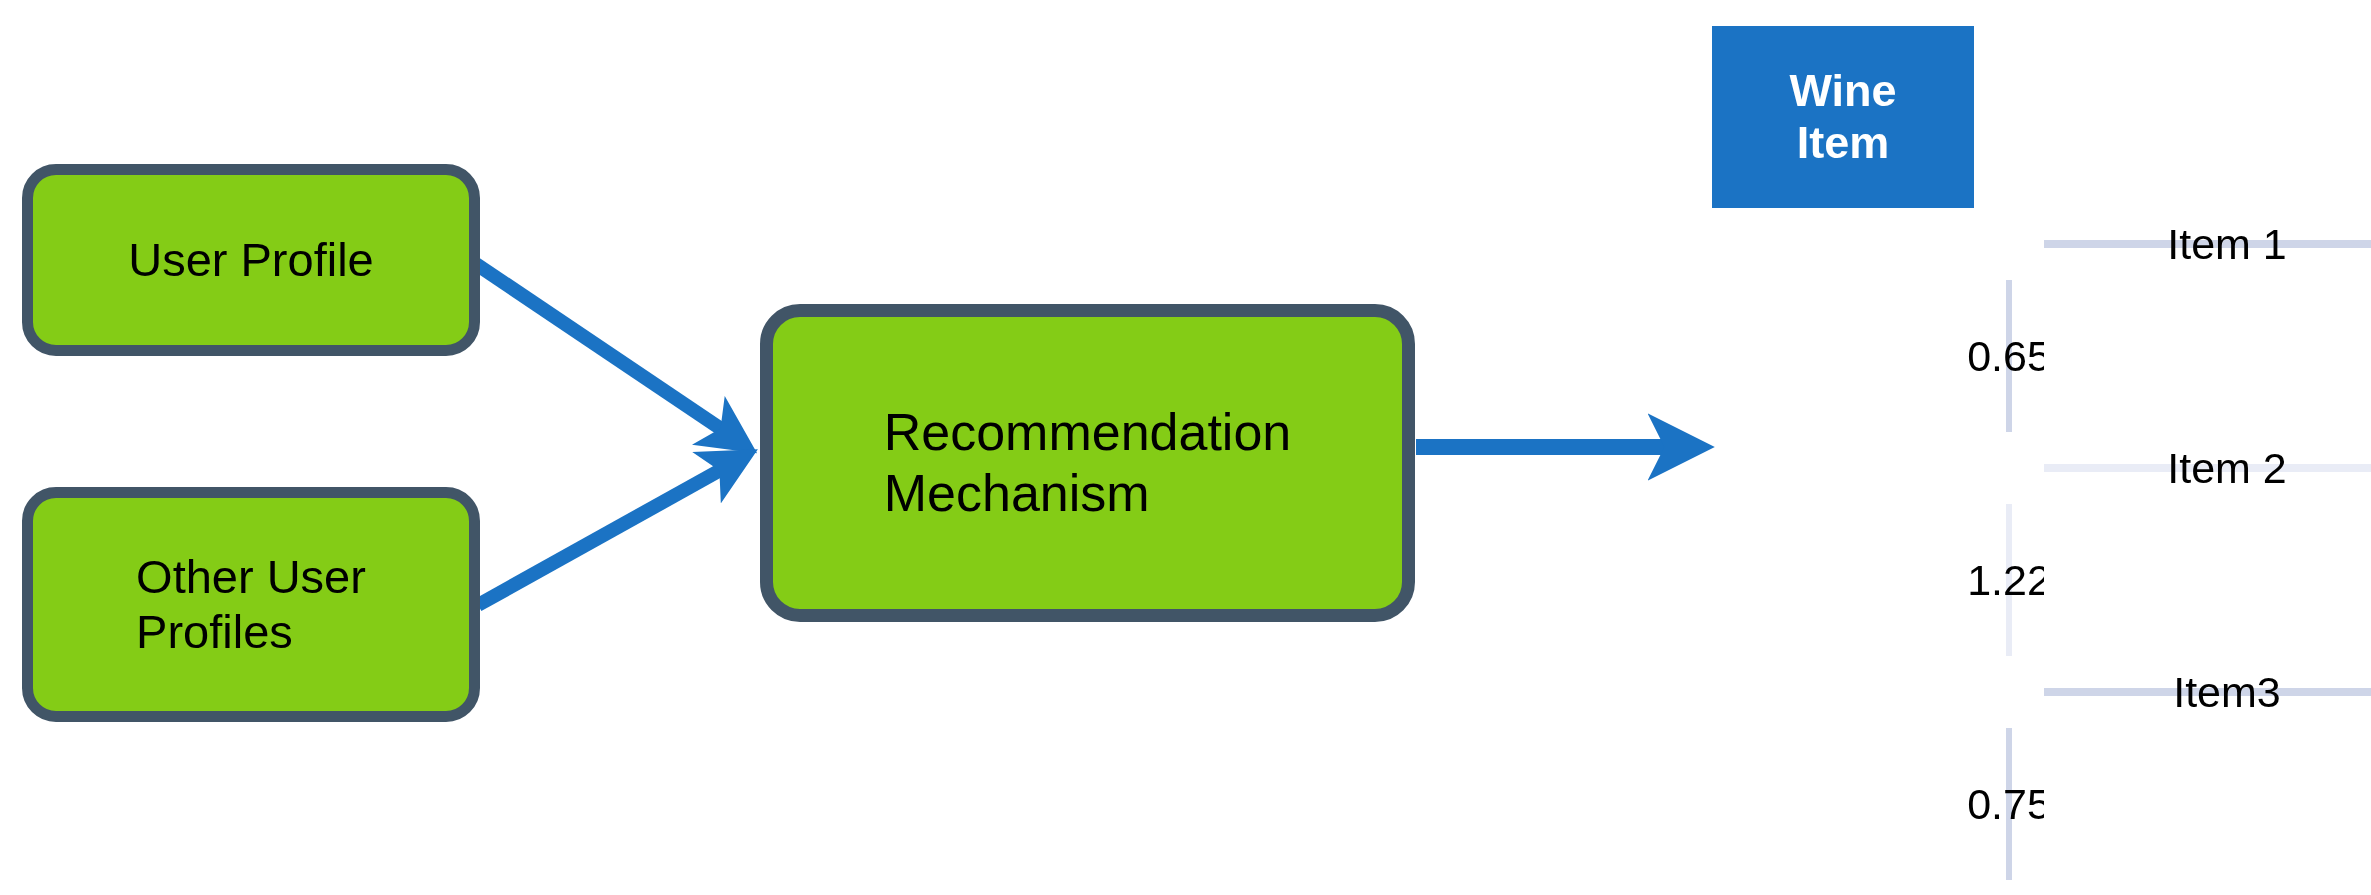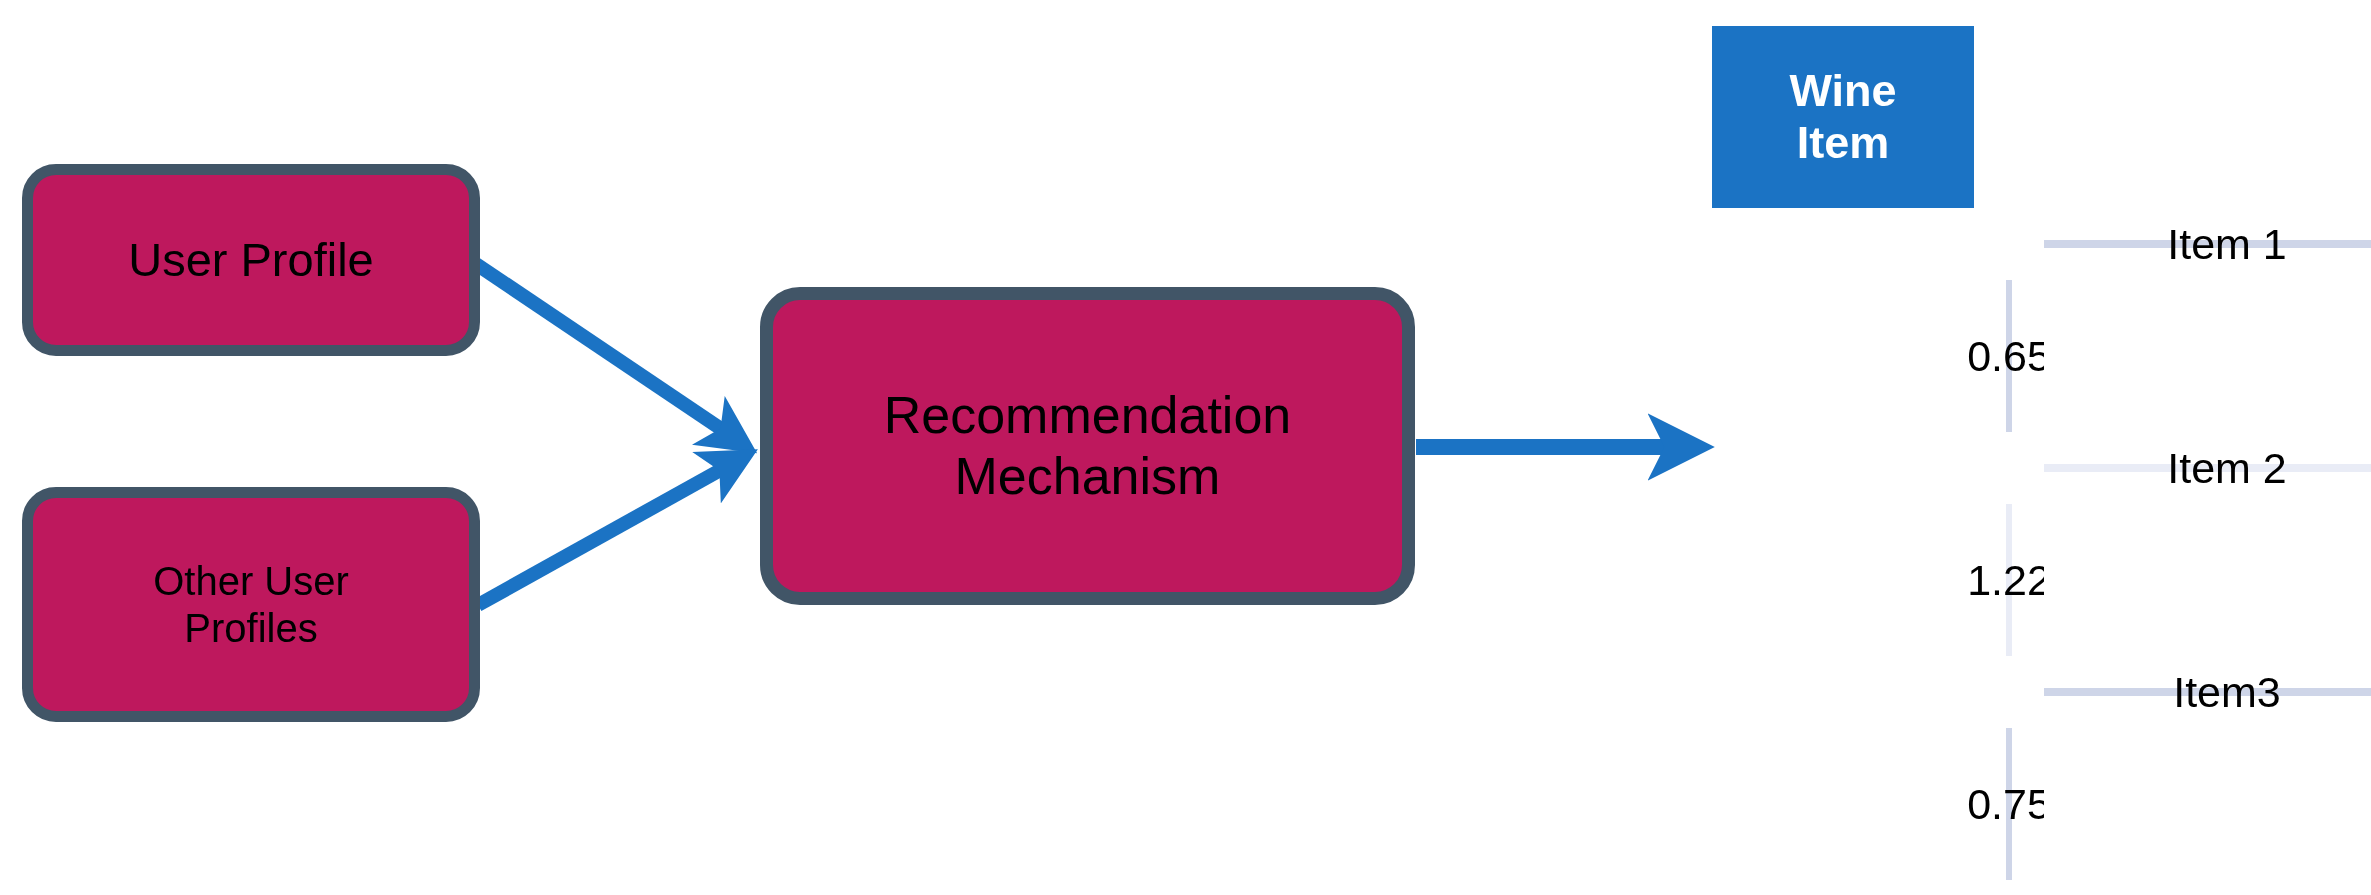--- a/index.html
+++ b/index.html
@@ -15,27 +15,27 @@
     width: 2371px;
     height: 895px;
     background: #ffffff;
     overflow: hidden;
   }
 
   
   .node-box {
     position: absolute;
     box-sizing: border-box;
-    background: #be185d;
+    background: #84cc16;
     border: 11px solid #415567;
     border-radius: 34px;
     display: flex;
     align-items: center;
     justify-content: center;
-    text-align: center;
+    text-align: left;
     color: #000000;
     font-weight: 400;
   }
   .node-box .node-label {
     line-height: 1.17;
     padding: 0 8px;
     white-space: pre-line;
   }
 
   #box-user-profile {
@@ -43,25 +43,25 @@
     top: 164px;
     width: 458px;
     height: 192px;
     font-size: 47px;
   }
   #box-other-user-profiles {
     left: 22px;
     top: 487px;
     width: 458px;
     height: 235px;
-    font-size: 40px;
+    font-size: 47px;
   }
   #box-recommendation-mechanism {
     left: 760px;
-    top: 287px;
+    top: 304px;
     width: 655px;
     height: 318px;
     border-width: 13px;
     border-radius: 40px;
     font-size: 52px;
   }
 
   
   #arrows {
     position: absolute;

